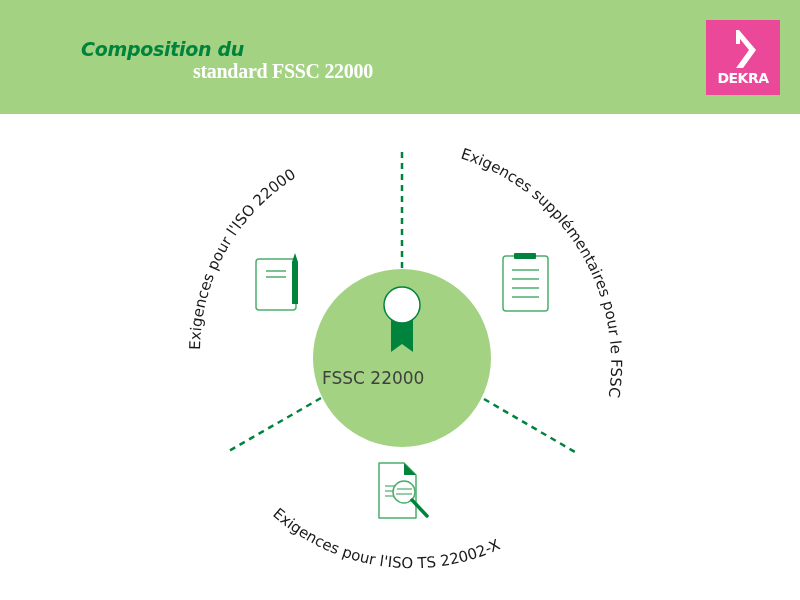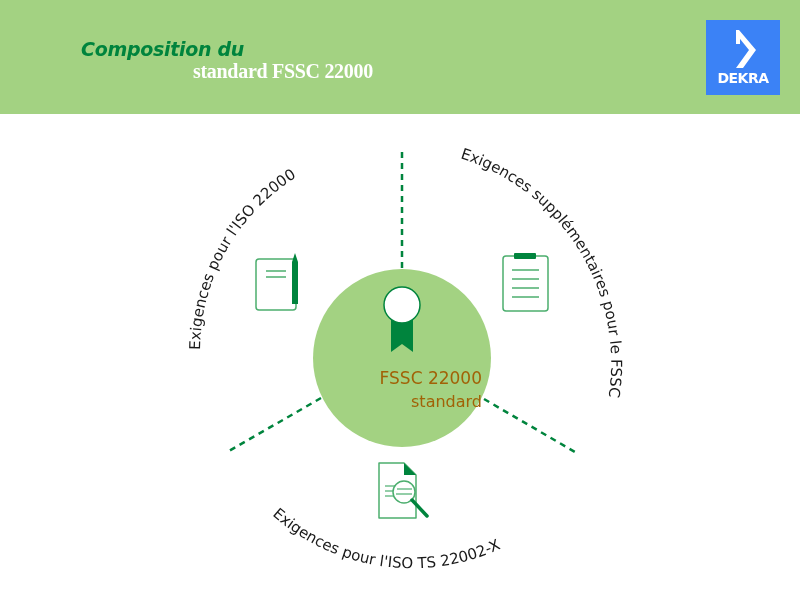--- a/index.html
+++ b/index.html
@@ -44,21 +44,21 @@
       font-size: 20px;
       color: #ffffff;
       letter-spacing: -0.3px;
     }
     .logo {
       position: absolute;
       left: 706px;
       top: 20px;
       width: 74px;
       height: 75px;
-      background: #3b82f6;
+      background: #ec4899;
     }
     .logo svg { position: absolute; left: 0; top: 0; }
     .logo-text {
       position: absolute;
       left: 0;
       width: 74px;
       top: 50px;
       text-align: center;
       font-family: "DejaVu Sans", sans-serif;
       font-weight: bold;
@@ -67,23 +67,23 @@
       letter-spacing: -0.5px;
     }
     .diagram {
       position: absolute;
       left: 0; top: 0;
     }
     .center-label {
       position: absolute;
       left: 322px;
       width: 160px;
-      text-align: right;
+      text-align: left;
       font-family: "DejaVu Sans", sans-serif;
-      color: #a16207;
+      color: #404040;
     }
     .center-line1 { top: 368px; font-size: 17px; }
     .center-line2 { top: 392px; font-size: 16px; }
   </style>
 </head>
 <body>
 
 <div class="page">
 
   <div class="header">
@@ -150,15 +150,14 @@
     </text>
     <text font-family="DejaVu Sans, sans-serif" font-size="15" fill="#1a1a1a">
       <textPath href="#arc-right">Exigences supplémentaires pour le FSSC</textPath>
     </text>
     <text font-family="DejaVu Sans, sans-serif" font-size="15" fill="#1a1a1a">
       <textPath href="#arc-bottom">Exigences pour l'ISO TS 22002-X</textPath>
     </text>
   </svg>
 
   <div class="center-label center-line1">FSSC 22000</div>
-  <div class="center-label center-line2">standard</div>
 
 </div>
 
 </body></html>

